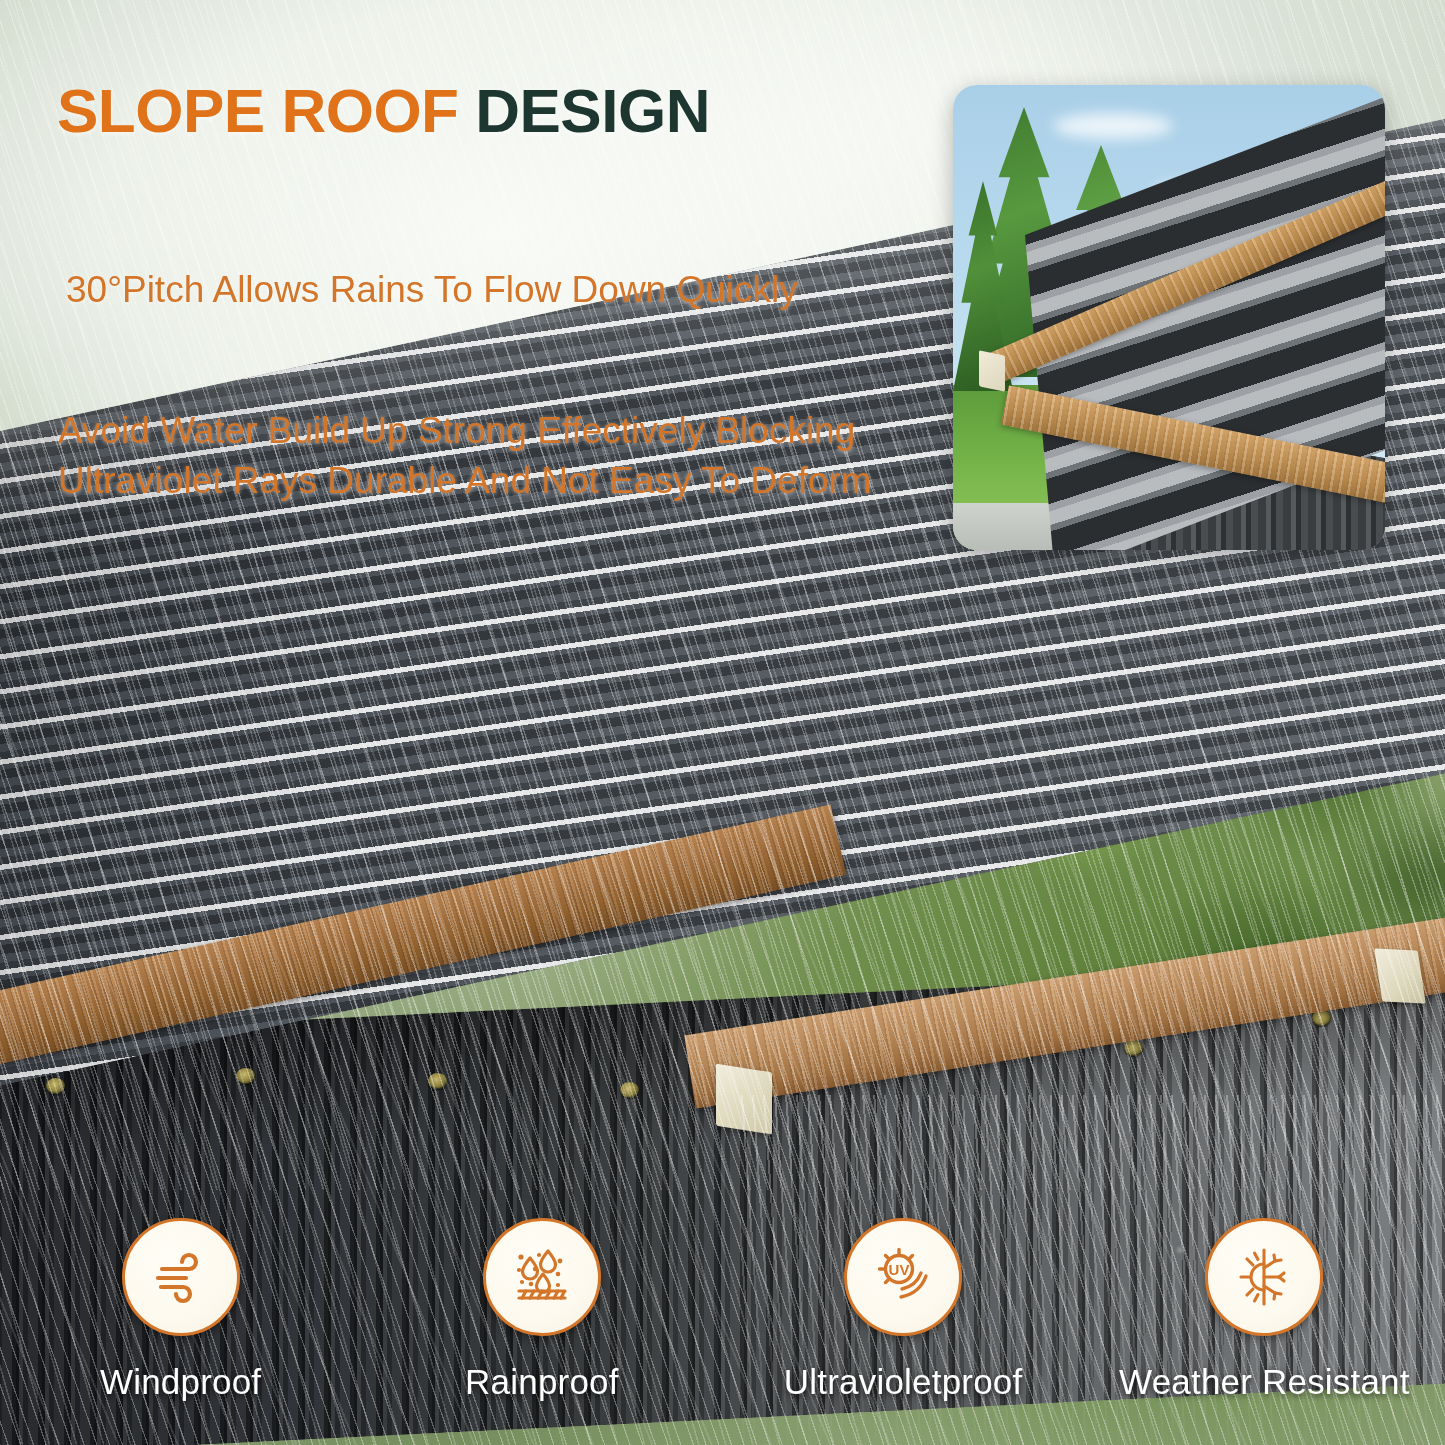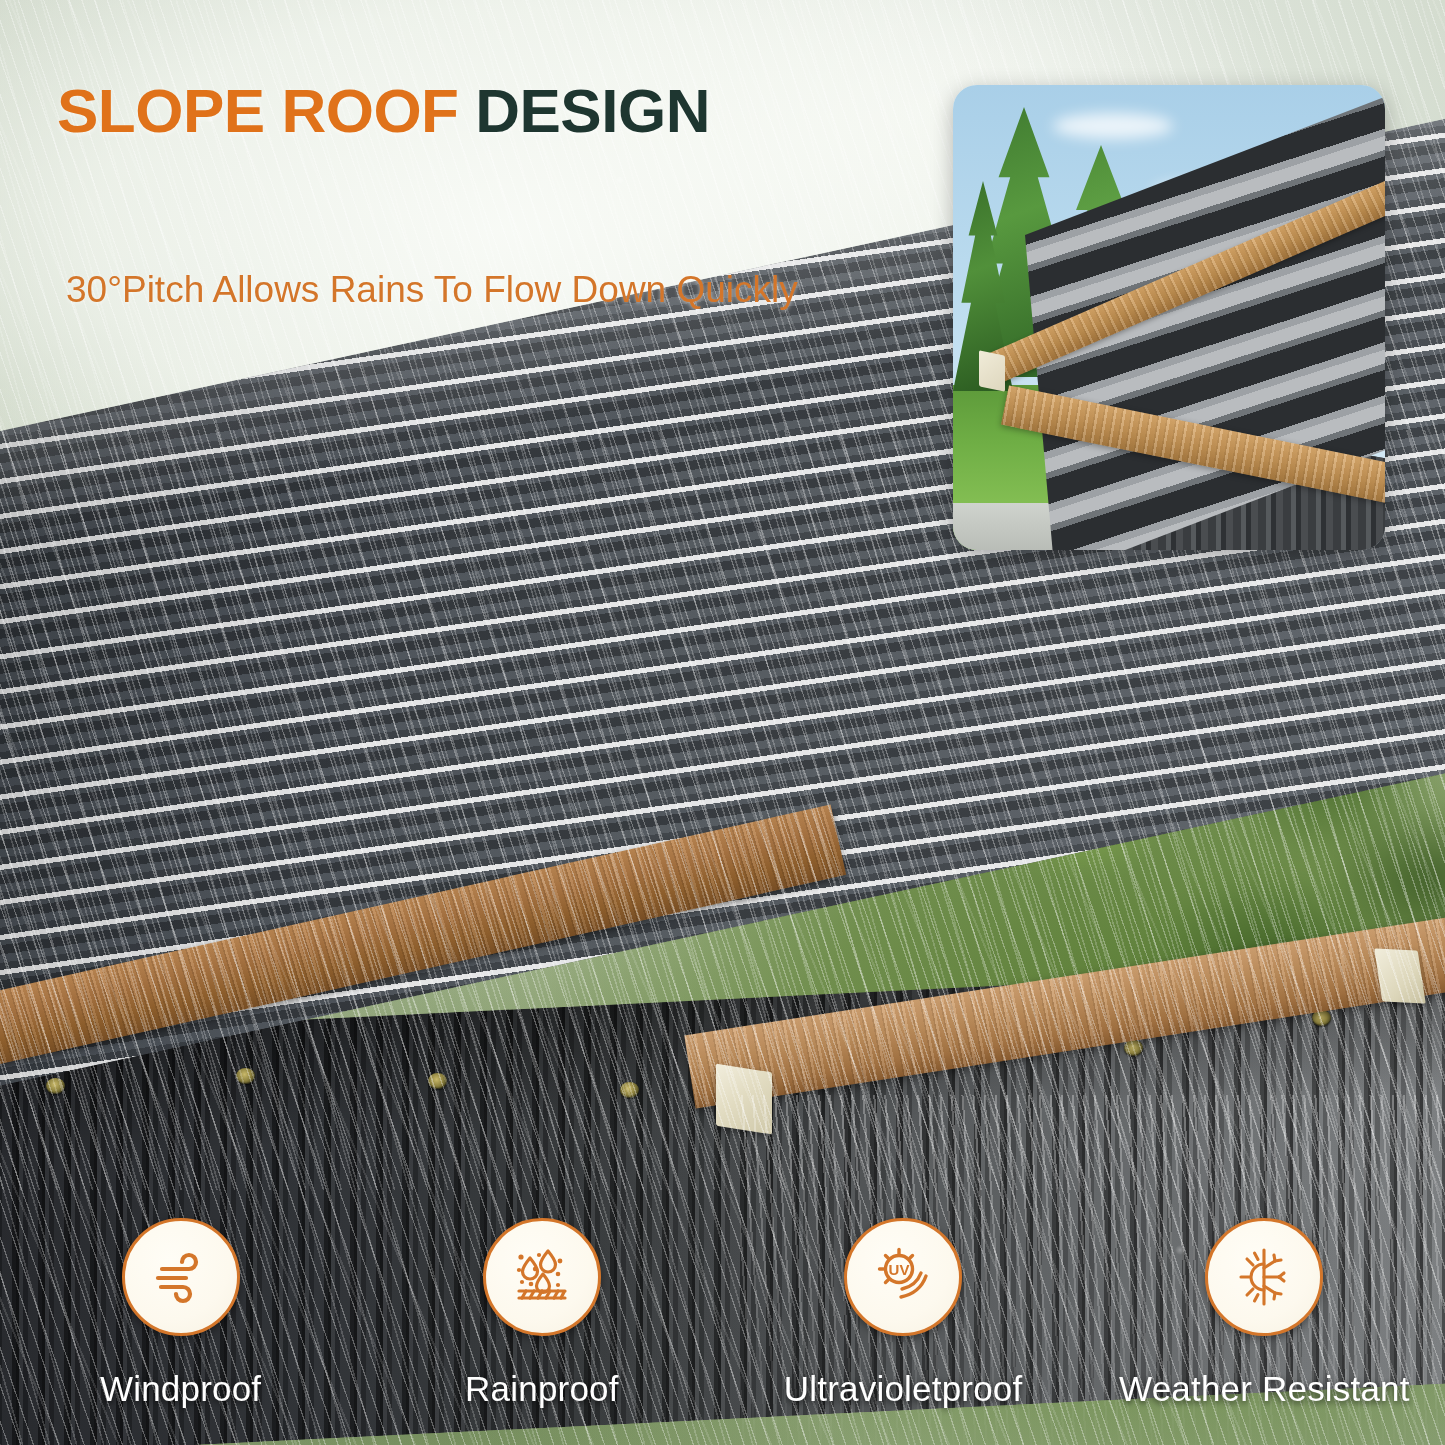--- a/index.html
+++ b/index.html
@@ -369,21 +369,21 @@
     border-radius: 50%;
     background: radial-gradient(circle at 40% 35%, #fffdf6 0%, #fdf9ee 60%, #f7f1e2 100%);
     border: 3px solid #D4762A;
     display: flex;
     align-items: center;
     justify-content: center;
     box-shadow: 0 3px 10px rgba(0,0,0,.4);
   }
   .badge svg { display: block; }
   .feature-label {
-    margin-top: 33px;
+    margin-top: 26px;
     color: #ffffff;
     font-size: 35px;
     letter-spacing: .2px;
     white-space: nowrap;
     text-shadow: 0 2px 6px rgba(0,0,0,.75);
   }
 </style>
 </head>
 <body>
 
@@ -419,20 +419,21 @@
   <div class="rain-a"></div>
   <div class="rain-b"></div>
   <div class="rain-c"></div>
   <div class="splash"></div>
 
   <div class="headline">
     <span class="h-orange">SLOPE ROOF </span><span class="h-dark">DESIGN</span><br>
   </div>
 
   <div class="sub1">30°Pitch Allows Rains To Flow Down Quickly</div>
+  <div class="sub2">Avoid Water Build Up Strong Effectively Blocking Ultraviolet Rays Durable And Not Easy To Deform</div>
 
   <div class="inset">
     <div class="inset-sky"></div>
     <div class="inset-cloud" style="left:100px; top:28px; width:120px; height:26px;"></div>
     <div class="inset-cloud" style="left:200px; top:95px; width:160px; height:22px;"></div>
     <div class="inset-cloud" style="left:250px; top:128px; width:130px; height:18px;"></div>
 
     <div class="inset-grass"></div>
     <div class="inset-path"></div>
 

